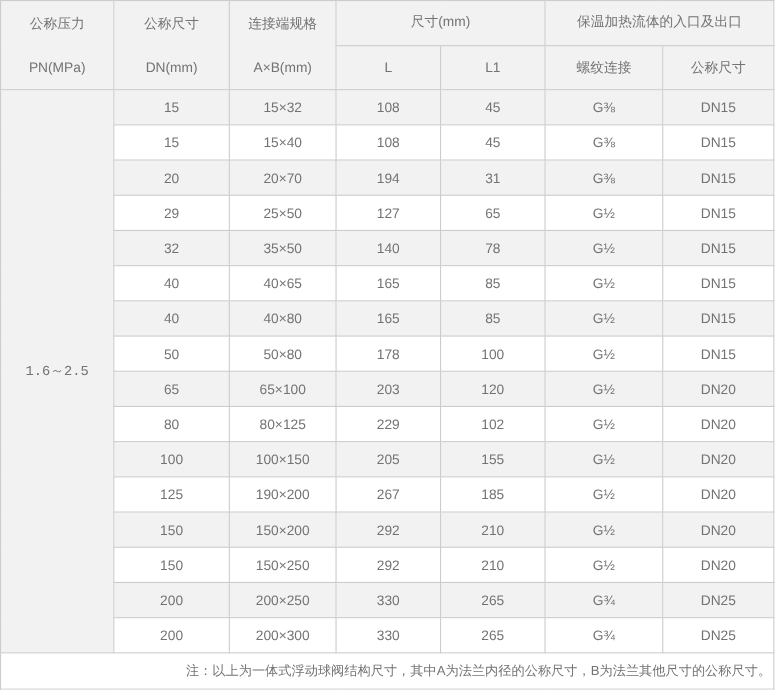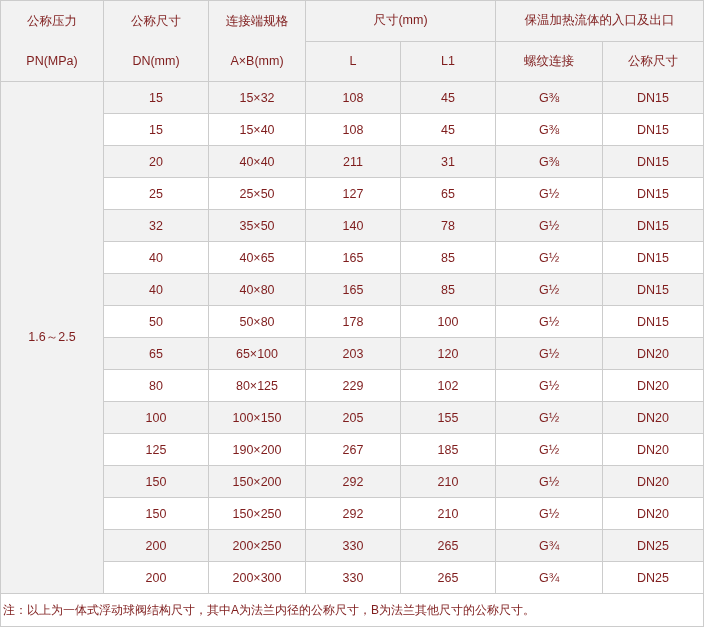--- a/index.html
+++ b/index.html
@@ -11,21 +11,21 @@
     width: 705px;
     padding: 0;
     font-family: "Liberation Sans", "DejaVu Sans", sans-serif;
   }
   table.spec-table {
     width: 703px;
     margin: 0;
     border-collapse: collapse;
     table-layout: fixed;
     border: 1px solid #9a9a9a;
-    color: #7f1d1d;
+    color: #737373;
     font-size: 12.5px;
   }
   table.spec-table th,
   table.spec-table td {
     border: 1px solid #cccccc;
     text-align: center;
     vertical-align: middle;
     font-weight: normal;
     padding: 0 2px;
     overflow: hidden;
@@ -46,26 +46,27 @@
   
   tbody td {
     height: 31px;
     background: #ffffff;
   }
   tbody tr.striped td {
     background: #f2f2f2;
   }
   td.pressure-cell {
     background: #f2f2f2 !important;
+    font-family: Liberation Mono, monospace;
   }
   
   tfoot td.note-cell {
     height: 32px;
     background: #ffffff;
-    text-align: left;
+    text-align: right;
     font-size: 12px;
     white-space: normal;
   }
 </style>
 </head>
 <body>
 
 <div class="table-wrap">
   <table class="spec-table">
     <colgroup>
@@ -114,28 +115,28 @@
         <tr>
           <td>15</td>
           <td>15×40</td>
           <td>108</td>
           <td>45</td>
           <td>G⅜</td>
           <td>DN15</td>
         </tr>
         <tr class="striped">
           <td>20</td>
-          <td>40×40</td>
-          <td>211</td>
+          <td>20×70</td>
+          <td>194</td>
           <td>31</td>
           <td>G⅜</td>
           <td>DN15</td>
         </tr>
         <tr>
-          <td>25</td>
+          <td>29</td>
           <td>25×50</td>
           <td>127</td>
           <td>65</td>
           <td>G½</td>
           <td>DN15</td>
         </tr>
         <tr class="striped">
           <td>32</td>
           <td>35×50</td>
           <td>140</td>

